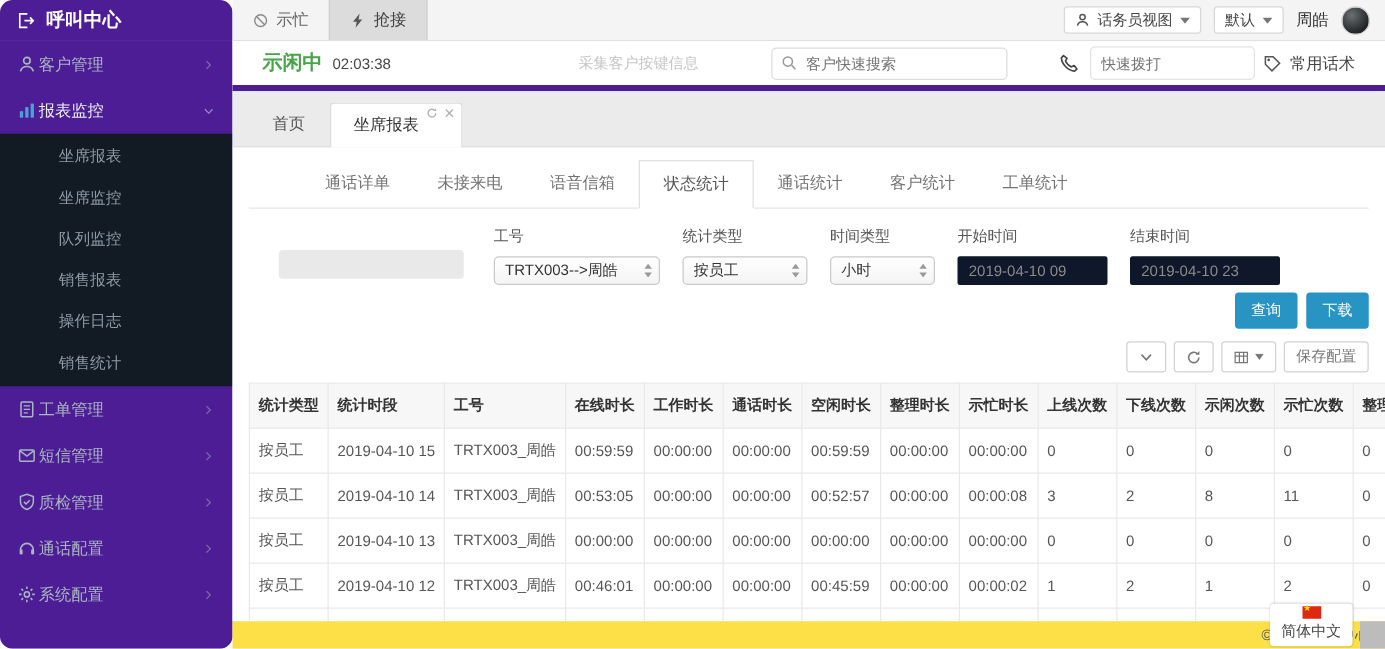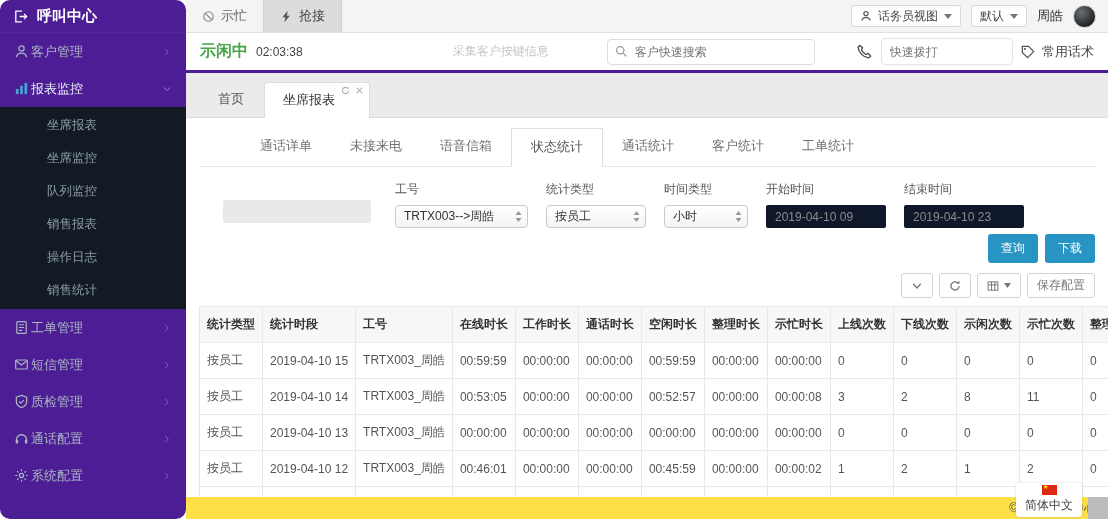--- a/index.html
+++ b/index.html
@@ -26,27 +26,27 @@
   .tb-btn { display:flex; align-items:center; gap:6px; padding:0 16px; font-size:13px; color:#666; cursor:pointer; }
   .tb-btn .ic { width:13px; height:13px; color:#8a8a8a; }
   .tb-btn.grab { background:#dcdcdc; border-left:1px solid #d0d0d0; border-right:1px solid #d0d0d0; color:#444; }
   .tb-btn.grab .ic { color:#555; }
   .tb-right { margin-left:auto; display:flex; align-items:center; gap:10px; padding-right:12px; }
   .tb-select { display:flex; align-items:center; gap:6px; background:#fff; border:1px solid #d8d8d8; border-radius:3px; height:22px; padding:0 8px; font-size:12px; color:#444; cursor:pointer; }
   .tb-select .ic { width:12px; height:12px; color:#555; }
   .username { font-size:13px; color:#333; }
   .avatar { width:23px; height:23px; border-radius:50%; background:radial-gradient(circle at 35% 30%, #6a6f72, #1f2326 72%); border:1px solid #cfcfcf; }
 
-  .statusbar { height:40px; flex-shrink:0; background:#fff; border-bottom:3px solid #4c1d95; display:flex; align-items:center; padding:0 14px; }
+  .statusbar { height:40px; flex-shrink:0; background:#fff; border-bottom:5px solid #4c1d95; display:flex; align-items:center; padding:0 24px; }
   .status-text { color:#47a447; font-size:16px; font-weight:bold; }
   .timer { margin-left:8px; font-size:12px; color:#444; }
   .collect-hint { margin-left:150px; font-size:12px; color:#c6c6c6; }
   .search-box { margin-left:58px; position:relative; }
   .search-box .ic { position:absolute; left:8px; top:6px; width:13px; height:13px; color:#999; }
-  .search-box input { width:208px; height:26px; border:1px solid #ddd; border-radius:4px; padding:0 8px 0 27px; font-size:12px; font-family:inherit; color:#a16207; outline:none; }
+  .search-box input { width:189px; height:26px; border:1px solid #ddd; border-radius:4px; padding:0 8px 0 27px; font-size:12px; font-family:inherit; color:#a16207; outline:none; }
   .dial-wrap { margin-left:42px; display:flex; align-items:center; gap:9px; }
   .dial-wrap .ic { width:15px; height:15px; color:#444; }
   .dial-wrap input { width:132px; height:27px; border:1px solid #e3e3e3; border-radius:4px; padding:0 8px; font-size:12px; font-family:inherit; color:#555; outline:none; }
   .scripts { margin-left:auto; display:flex; align-items:center; gap:7px; color:#444; font-size:13px; cursor:pointer; }
   .scripts .ic { width:14px; height:14px; color:#555; }
 
   .tabbar { height:45px; flex-shrink:0; background:#ebebeb; border-bottom:1px solid #dcdcdc; display:flex; align-items:flex-end; padding-left:12px; }
   .tab { padding:8px 20px 9px; font-size:13px; color:#555; cursor:pointer; }
   .tab.active { background:#fff; border:1px solid #dcdcdc; border-bottom:none; border-radius:3px 3px 0 0; margin-bottom:-1px; position:relative; padding:8px 34px 9px 18px; color:#333; }
   .tab-icons { position:absolute; top:3px; right:5px; display:flex; gap:5px; color:#b3b3b3; }

